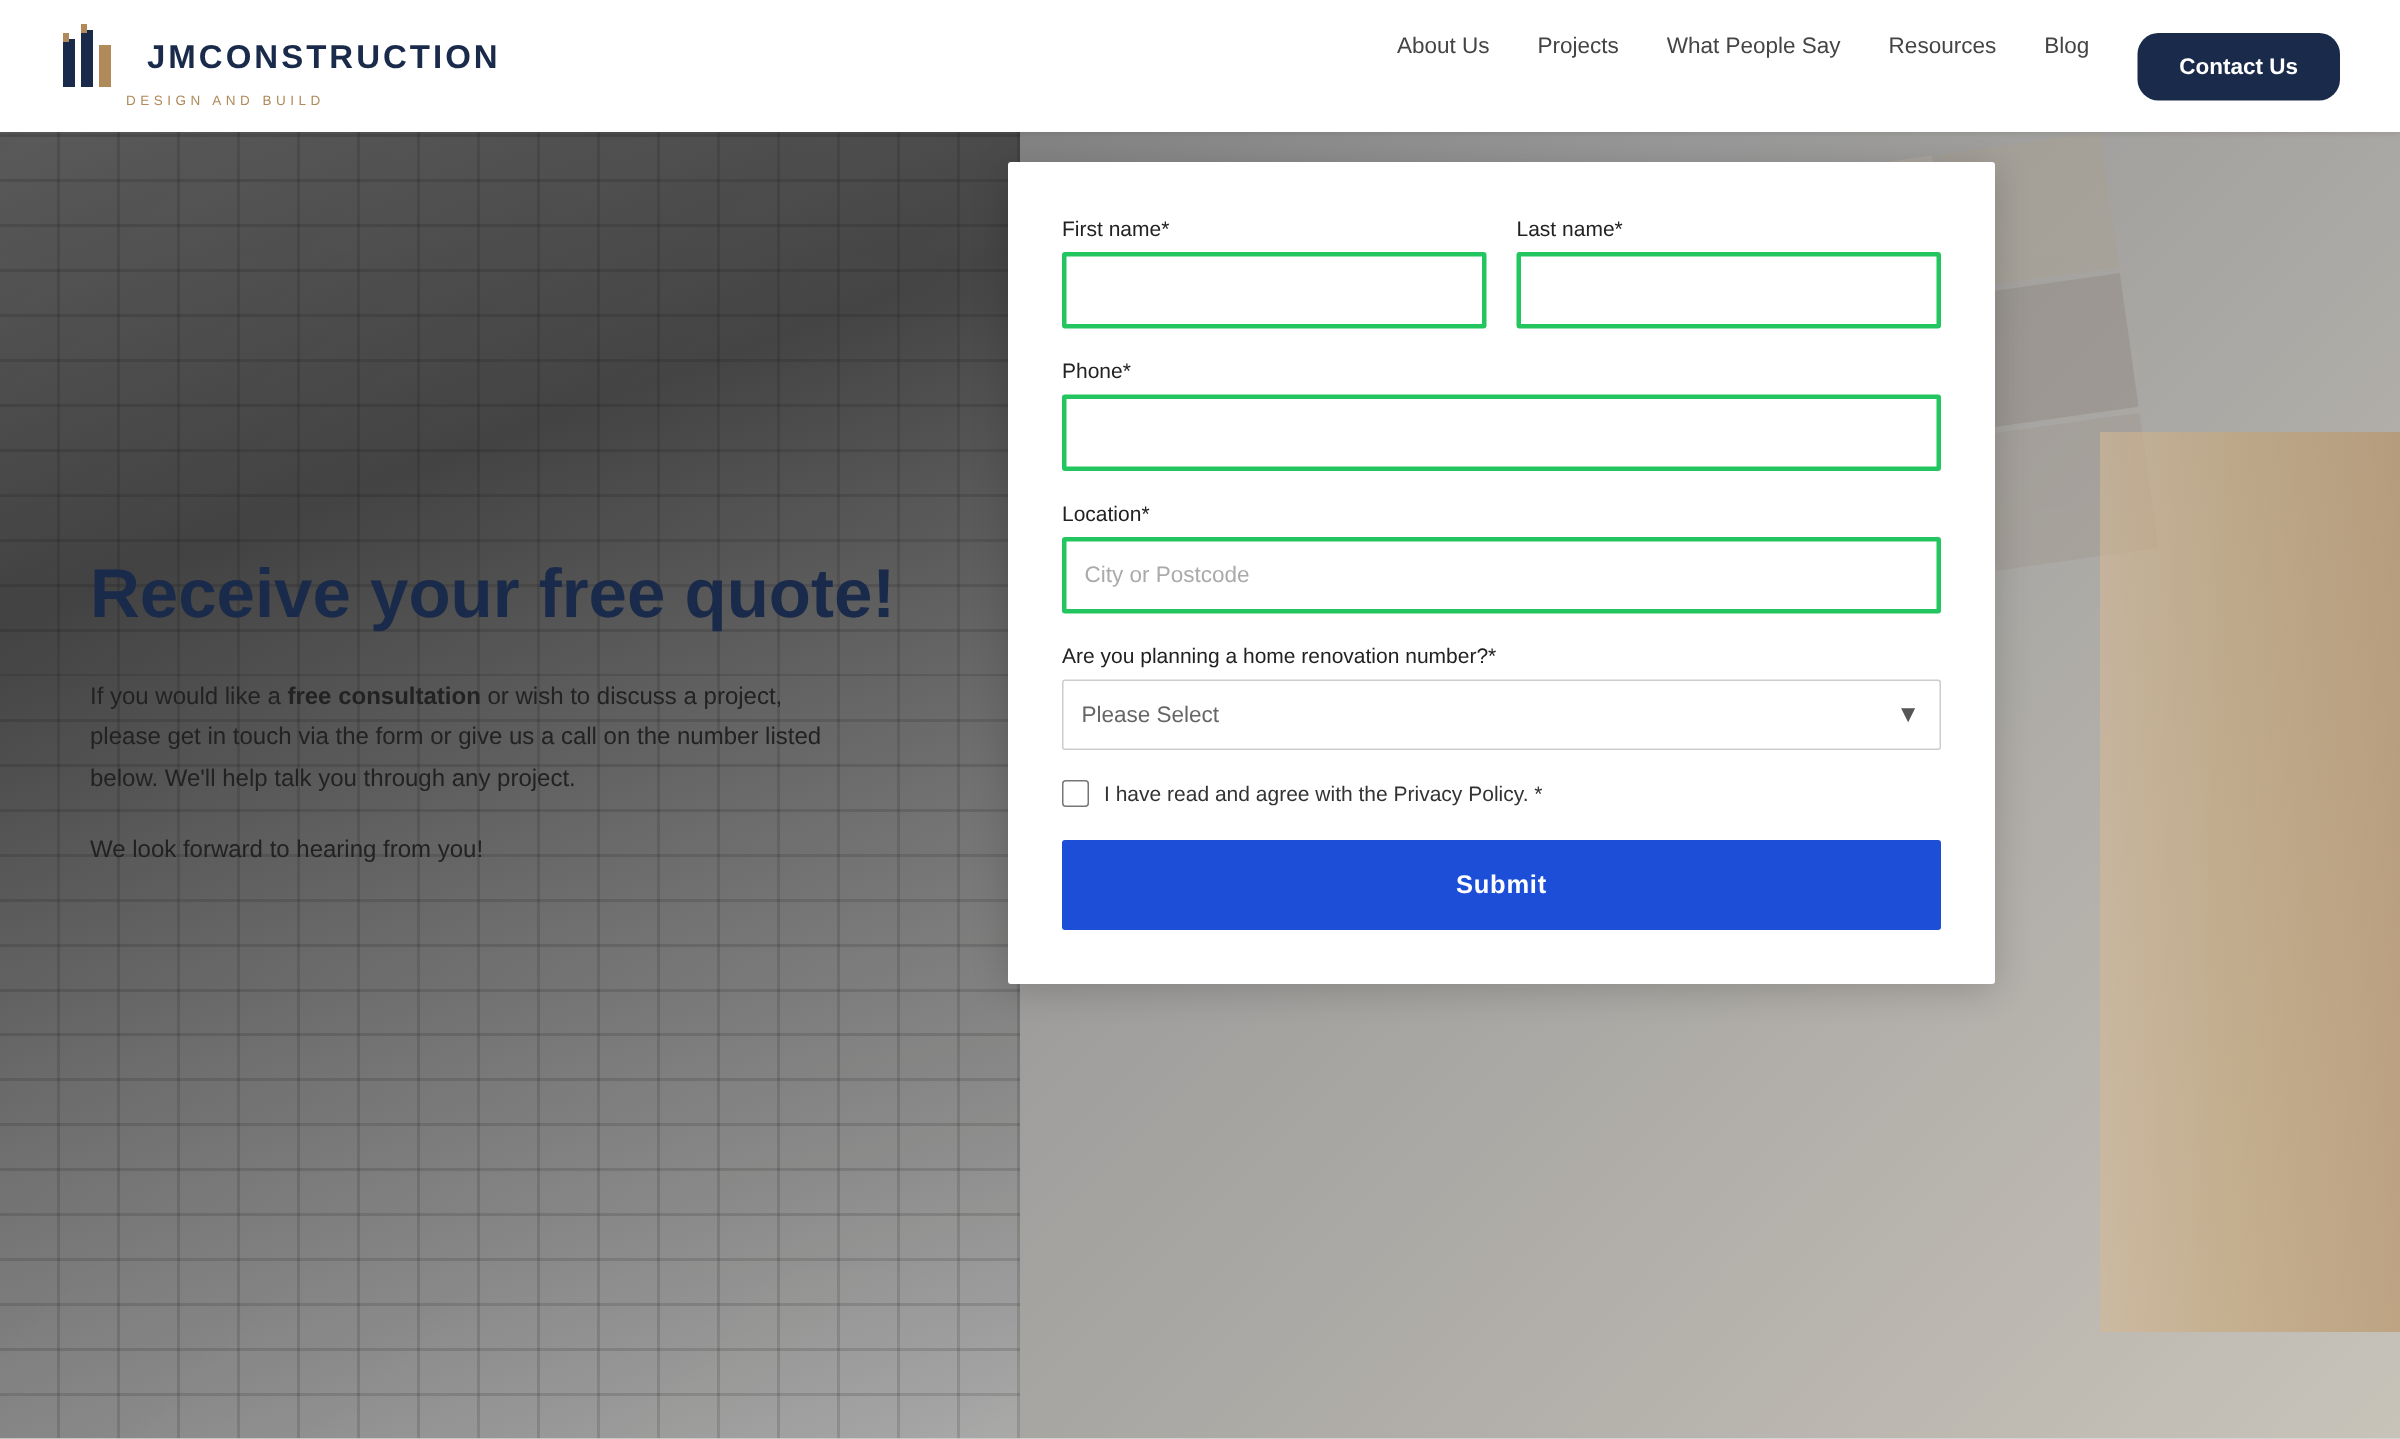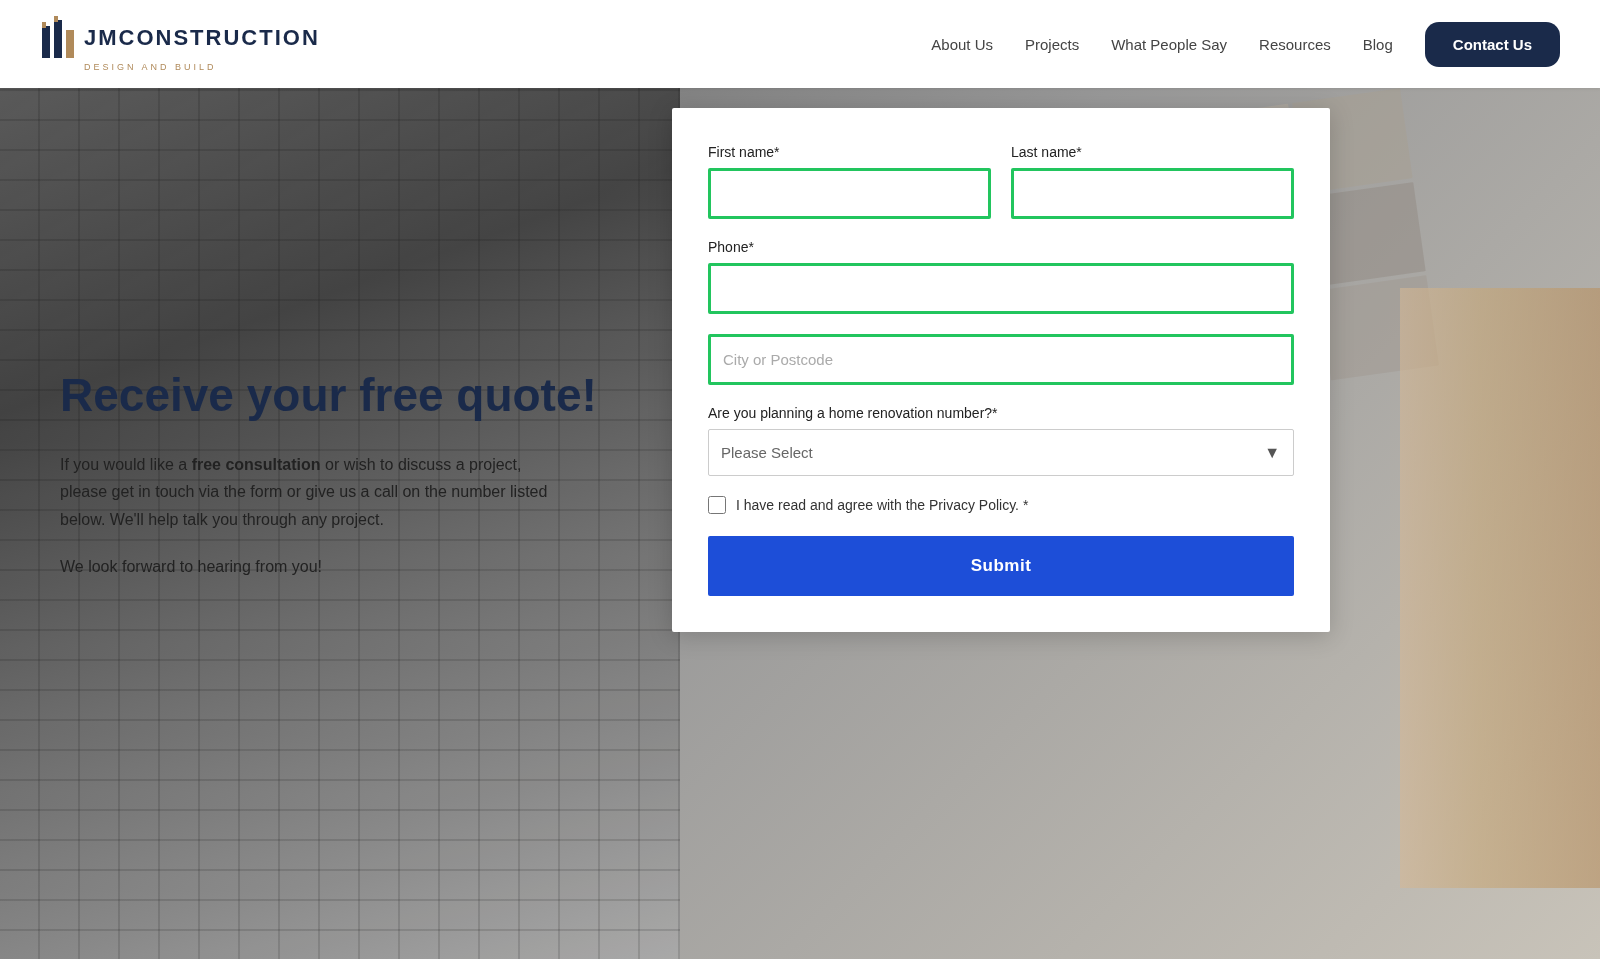--- a/index.html
+++ b/index.html
@@ -18,21 +18,21 @@
       box-shadow: 0 1px 3px rgba(0,0,0,0.08);
     }
     .logo-area {
       display: flex;
       flex-direction: column;
       align-items: flex-start;
     }
     .logo-text {
       display: flex;
       align-items: center;
-      gap: 8px;
+      gap: 22px;
     }
     .logo-icon {
       width: 36px;
       height: 44px;
     }
     .logo-name {
       font-size: 22px;
       font-weight: 700;
       letter-spacing: 2px;
       color: #1a2a4a;
@@ -41,21 +41,21 @@
     .logo-sub {
       font-size: 9px;
       letter-spacing: 3px;
       color: #b08a5a;
       text-transform: uppercase;
       margin-top: 2px;
       margin-left: 44px;
     }
     .nav {
       display: flex;
-      align-items: center;
+      align-items: flex-start;
       gap: 32px;
     }
     .nav-link {
       font-size: 15px;
       color: #444;
       text-decoration: none;
       cursor: pointer;
     }
     .contact-btn {
       background: #1a2a4a;
@@ -349,20 +349,21 @@
       <div class="form-row">
         <div class="form-group">
           <label class="form-label">Phone*</label>
           <input type="email" class="form-input" style="">
         </div>
       </div>
 
       
       <div class="form-row">
         <div class="form-group full">
+          <label class="form-label">Location*</label>
           <input type="text" class="form-input" placeholder="City or Postcode" style="">
         </div>
       </div>
 
       
       <div class="form-row">
         <div class="form-group full">
           <label class="form-label">Are you planning a home renovation number?*</label>
           <div class="form-select-wrapper">
             <select class="form-select">

